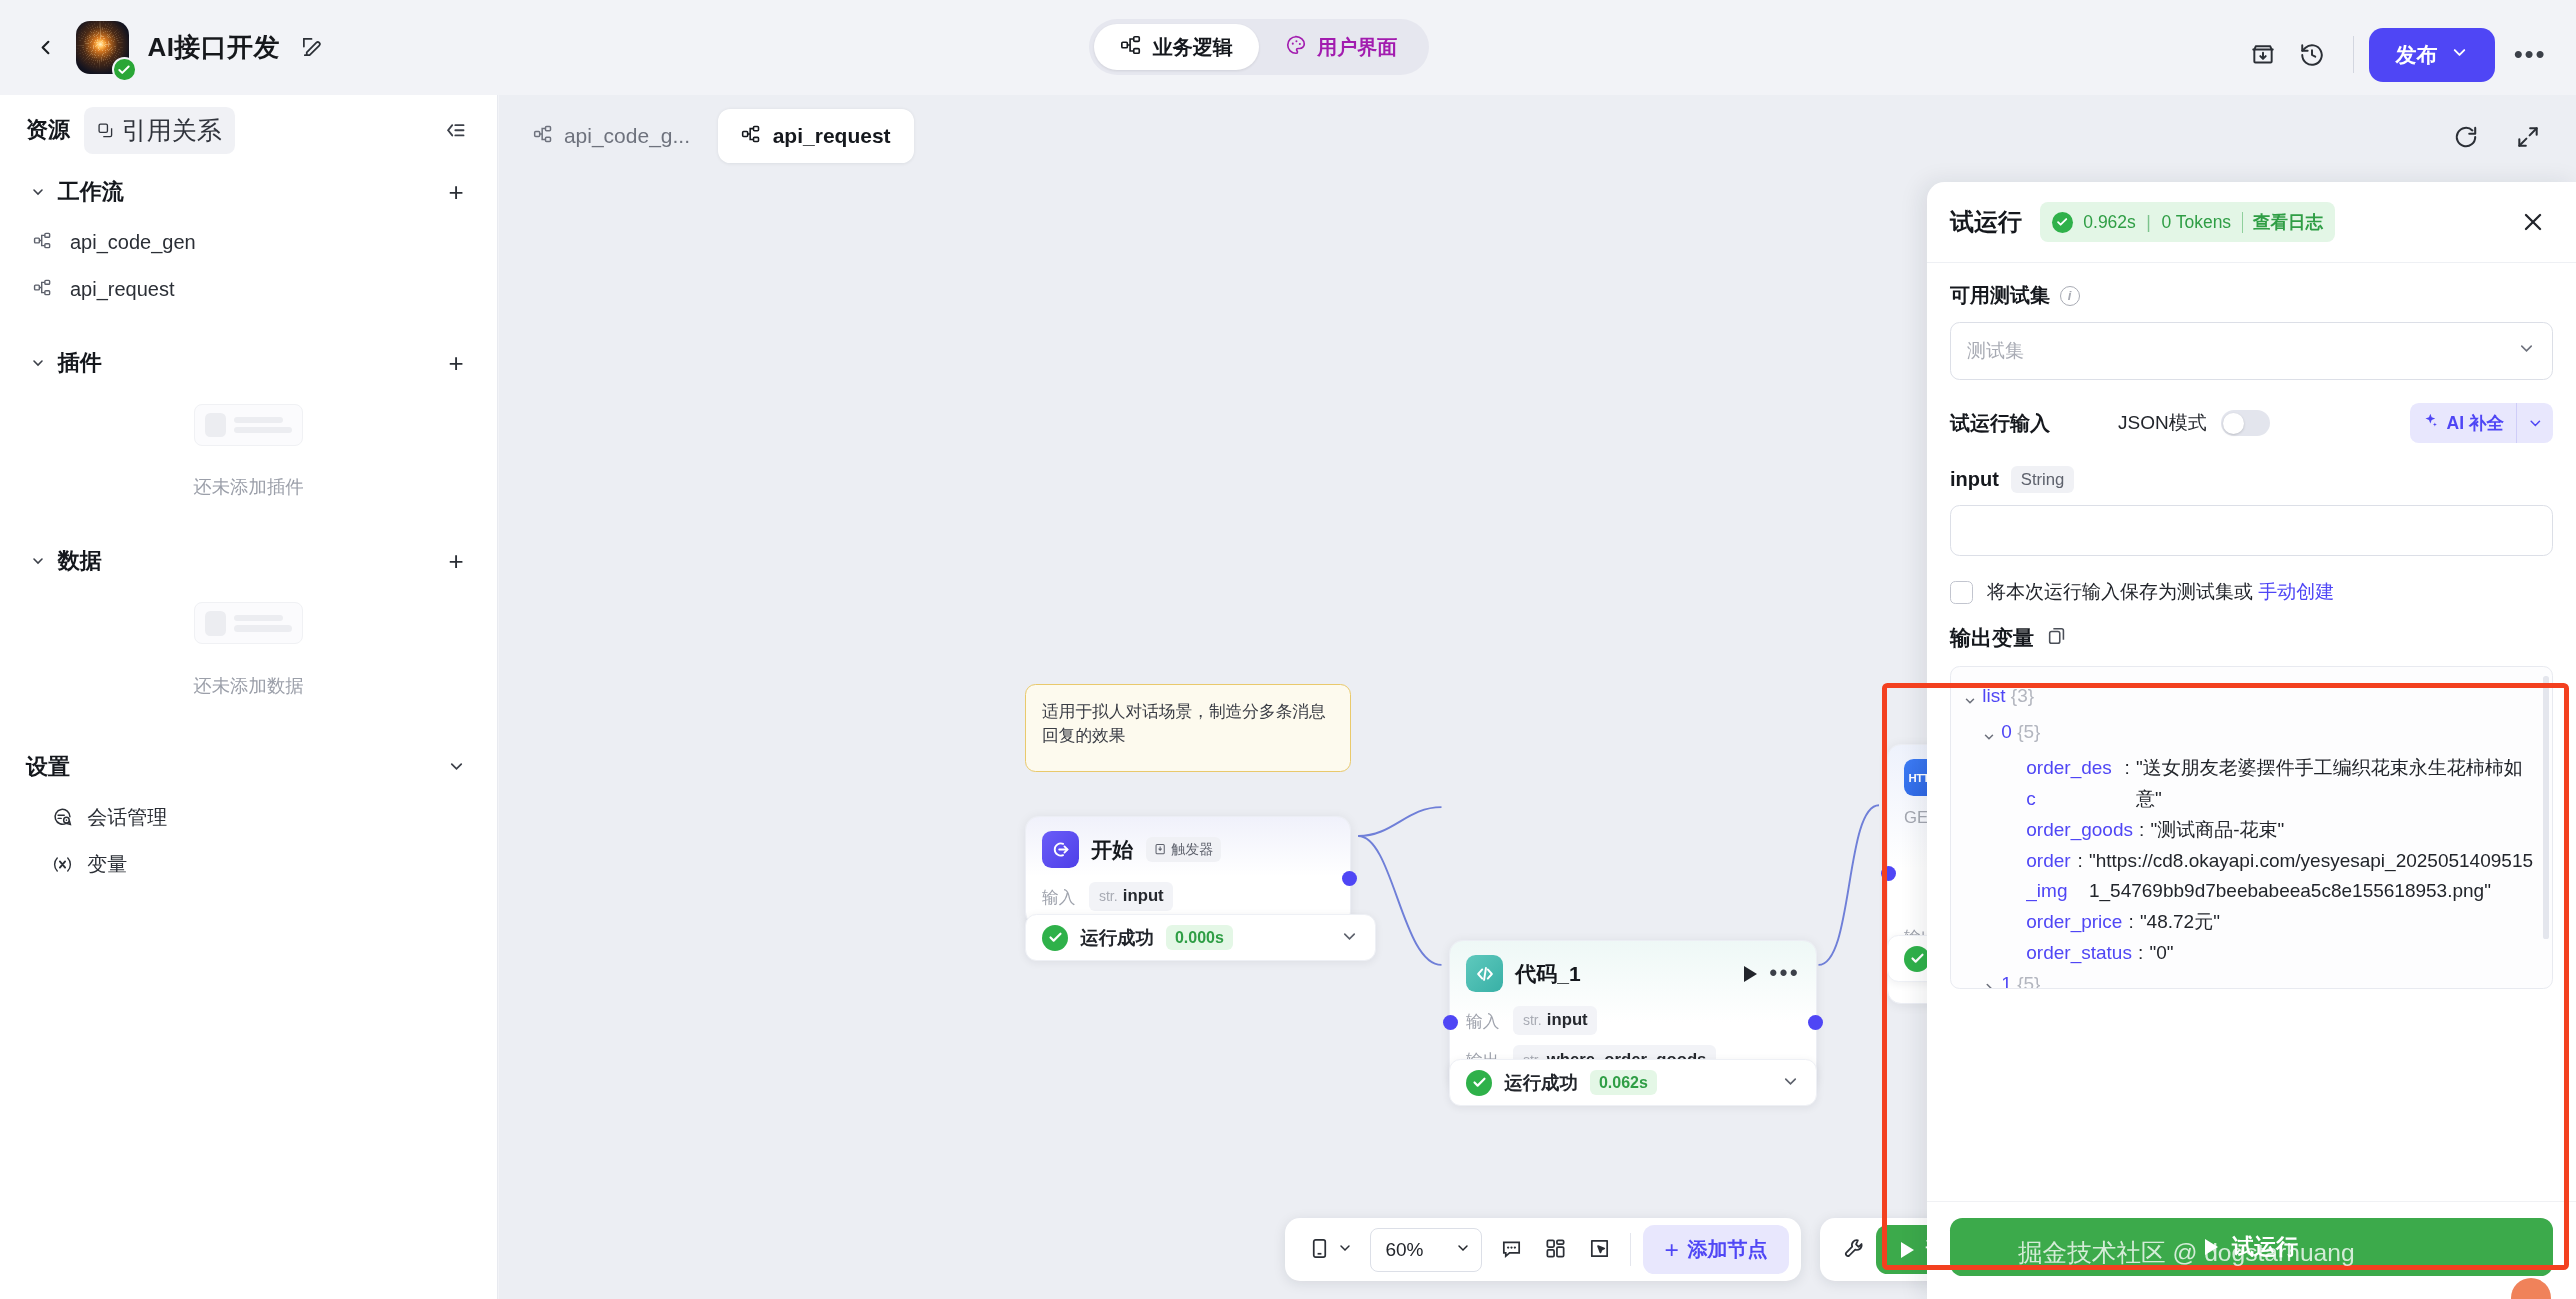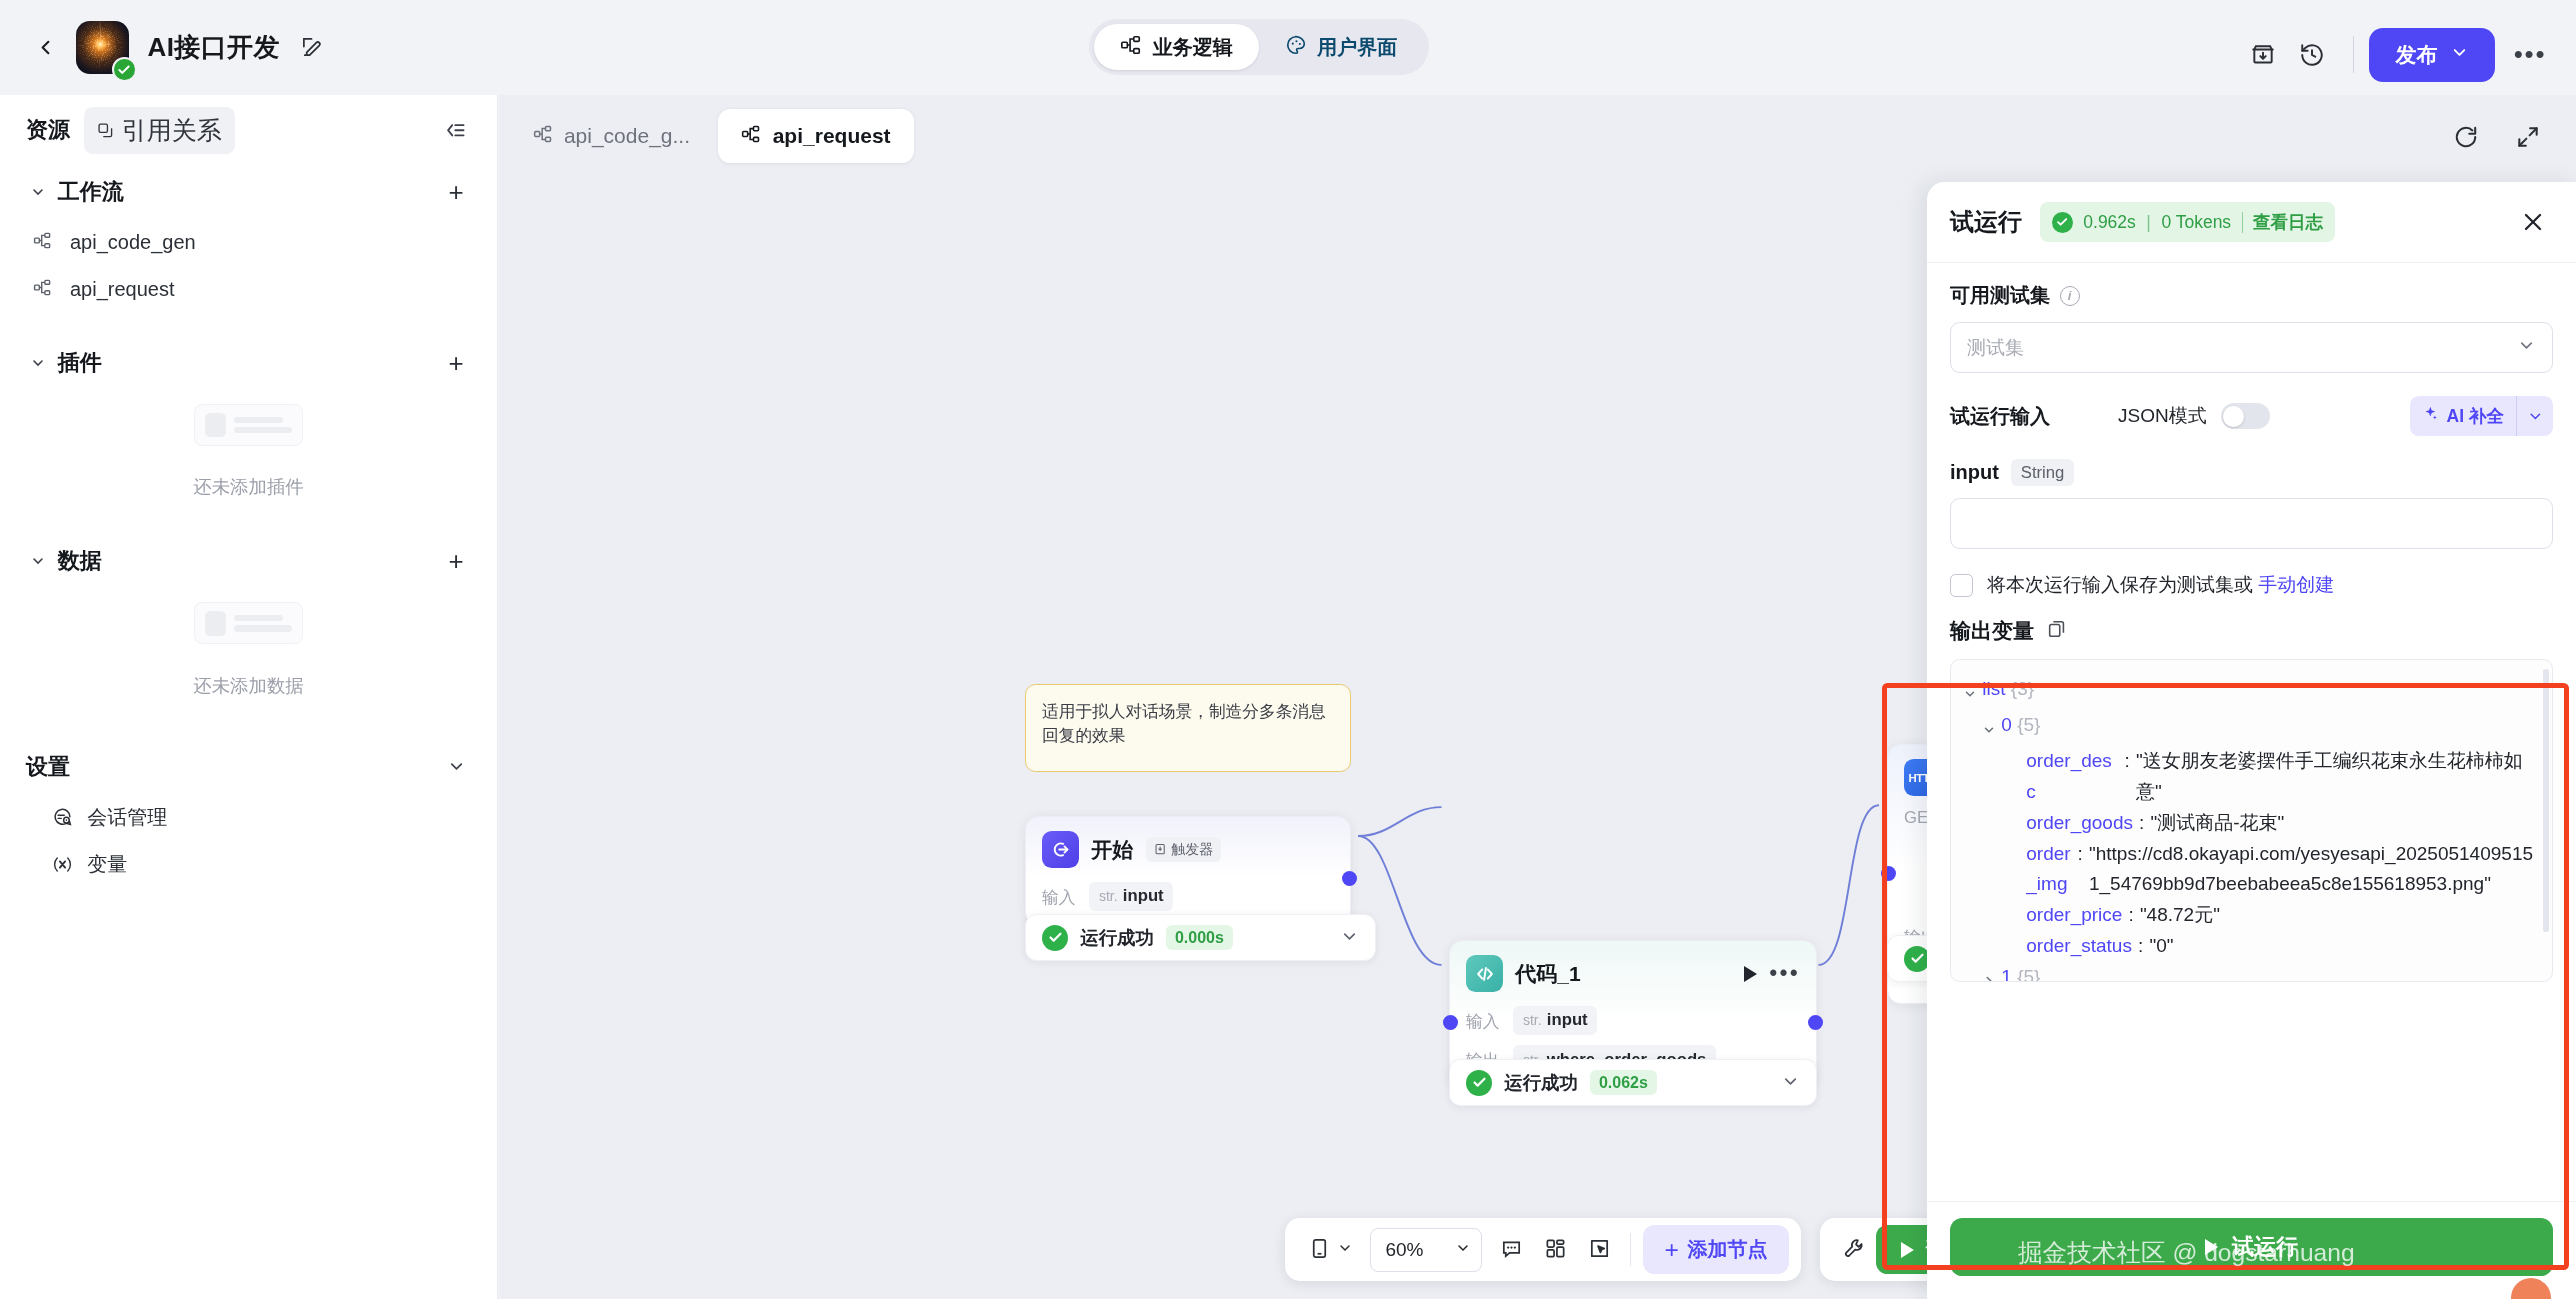--- a/index.html
+++ b/index.html
@@ -47,21 +47,21 @@
   .title-edit { margin-left: 17.5px; width: 30px; height: 30px; display: flex; align-items: center; justify-content: center; cursor: pointer; color: #2b2f36; }
 
   .seg-tabs {
     position: absolute; left: 1089px; top: 19px;
     display: flex; align-items: center; gap: 0;
     background: #e6e7ef; border-radius: 30px; padding: 5.3px; height: 56px;
   }
   .seg-tab {
     display: flex; align-items: center; gap: 10.5px; height: 46px;
     padding: 0 26px; border-radius: 24.6px; cursor: pointer;
-    font-size: 20px; font-weight: 600; color: #0c4a6e; white-space: nowrap;
+    font-size: 20px; font-weight: 600; color: #a21caf; white-space: nowrap;
   }
   .seg-tab.active { background: #ffffff; color: #15181d; box-shadow: 0 0.9px 2.6px rgba(20,22,30,0.10); }
 
   .topbar-right { position: absolute; right: 23px; top: 7px; height: 95px; display: flex; align-items: center; gap: 0; }
   .icon-btn { width: 49px; height: 49px; display: flex; align-items: center; justify-content: center; cursor: pointer; color: #2b2f36; border-radius: 8.8px; }
   .vdiv { width: 0.9px; height: 37px; background: #d3d6e0; margin: 0 16px; }
   .publish-btn {
     display: flex; align-items: center; gap: 12.3px; height: 54px; padding: 0 26px;
     background: #4f46f5; color: #fff; border-radius: 14px; font-size: 21px;
     font-weight: 700; cursor: pointer; white-space: nowrap;
@@ -240,21 +240,21 @@
   }
   .rp-stat .ok-sm { width: 21px; height: 21px; border-radius: 50%; background: #2fb14a; display: flex; align-items: center; justify-content: center; }
   .rp-stat .bar { width: 0.9px; height: 21px; background: #8fd09c; }
   .rp-stat .lnk { color: #2f9e45; font-weight: 700; cursor: pointer; }
   .rp-close { margin-left: auto; width: 40px; height: 40px; display: flex; align-items: center; justify-content: center; cursor: pointer; color: #22252b; font-size: 28px; }
 
   .rp-body { padding: 19px 23px 0 23px; }
   .rp-label { display: flex; align-items: center; gap: 9.6px; font-size: 20px; font-weight: 700; color: #15181d; }
   .info-i { width: 20px; height: 20px; border-radius: 50%; border: 1.4px solid #a8abb4; color: #a8abb4; font-size: 13px; display: flex; align-items: center; justify-content: center; font-style: italic; font-weight: 700; }
   .rp-select {
-    margin-top: 13px; height: 51px; border: 0.9px solid #dcdfe7; border-radius: 9.6px;
+    margin-top: 13px; height: 58px; border: 0.9px solid #dcdfe7; border-radius: 9.6px;
     display: flex; align-items: center; padding: 0 16px; font-size: 19px; color: #a8abb4; cursor: pointer;
   }
   .rp-select .cv { margin-left: auto; color: #6e727d; }
 
   .rp-row2 { margin-top: 23px; display: flex; align-items: center; gap: 19px; }
   .json-mode { display: flex; align-items: center; gap: 14px; margin-left: 49px; font-size: 19px; color: #22252b; }
   .toggle { width: 49px; height: 26px; border-radius: 14px; background: #e3e5ed; position: relative; cursor: pointer; }
   .toggle .knob { position: absolute; left: 2.6px; top: 2.6px; width: 21px; height: 21px; border-radius: 50%; background: #fff; box-shadow: 0 0.9px 2.6px rgba(0,0,0,0.18); }
   .ai-btn {
     margin-left: auto; display: flex; align-items: stretch; background: #e8e7fd;

